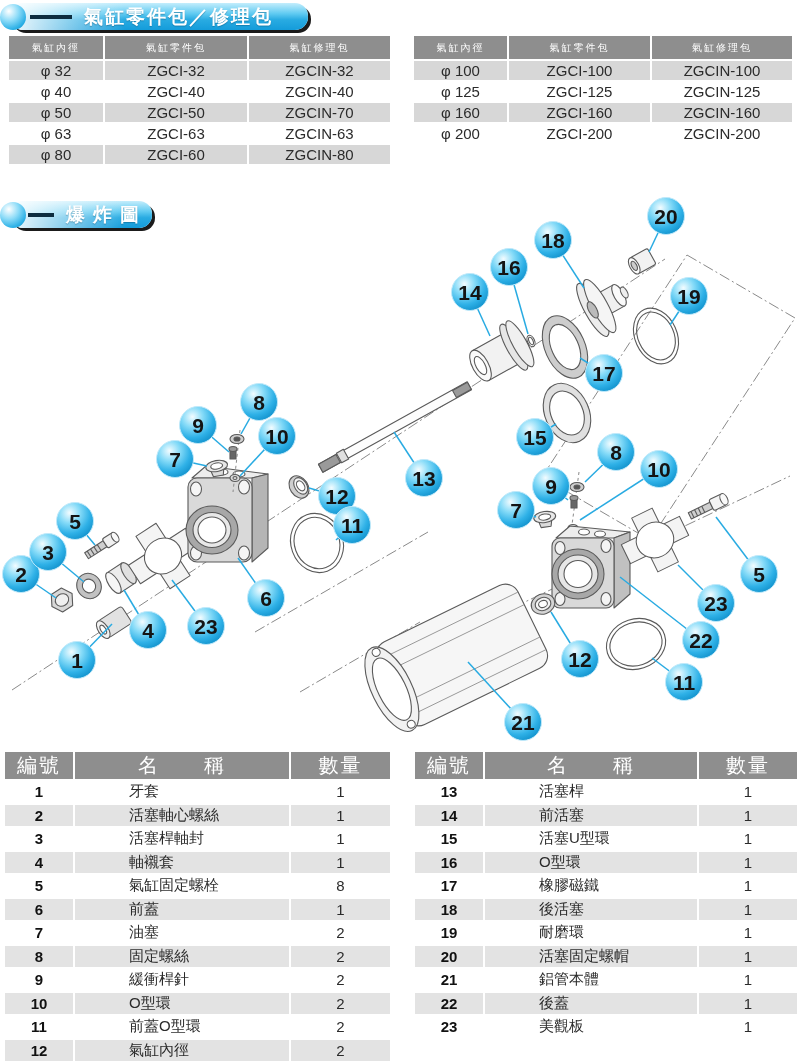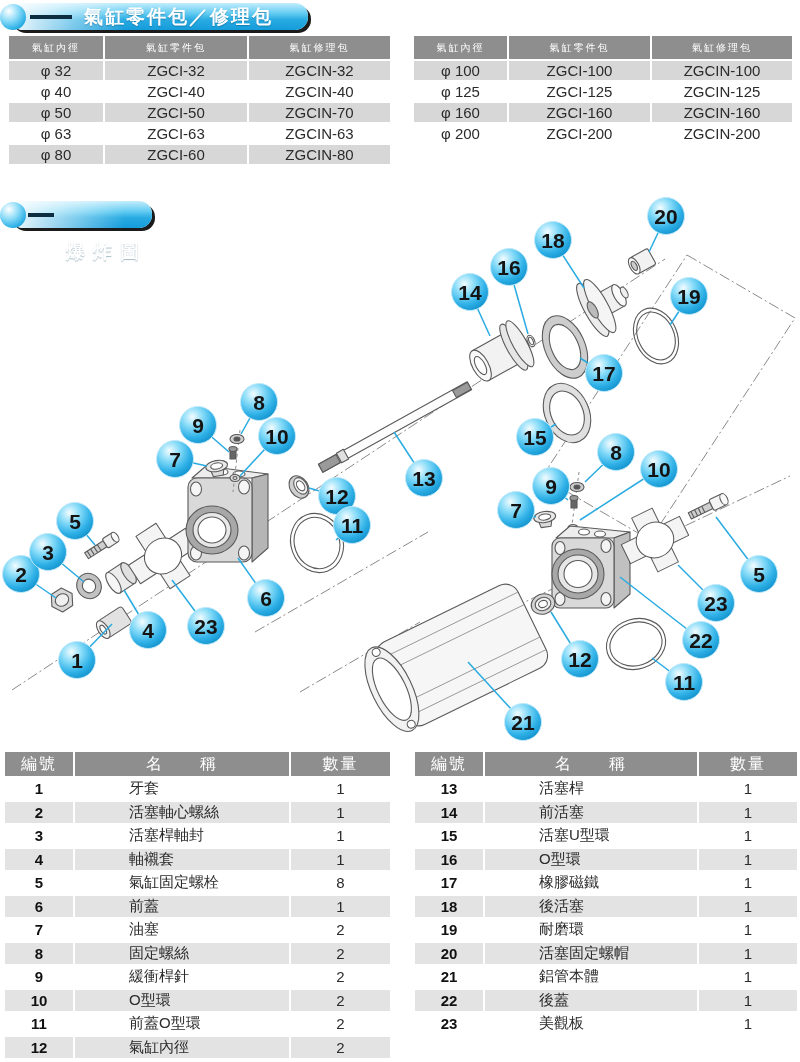--- a/index.html
+++ b/index.html
@@ -23,21 +23,21 @@
   
   table{border-collapse:collapse;table-layout:fixed;}
   .tbl{position:absolute;}
   .tbl th{background:#8e8e8e;color:#fff;font-weight:normal;font-size:10px;letter-spacing:2px;
     border:2px solid #fff;border-top:none;padding:0;}
   .tbl td{font-size:15px;color:#2b2b2b;text-align:center;border:2px solid #fff;padding:0;}
   .kit th{height:23px;}
   .kit td{height:19px;}
   .kit tbody tr:nth-child(odd) td{background:#d7d7d7;}
   .kit tbody tr:nth-child(even) td{background:#fff;}
-  .parts th{height:24px;font-size:16px;}
+  .parts th{height:24px;font-size:20px;}
   .parts td{height:21.5px;}
   .parts tbody tr:nth-child(odd) td{background:#fff;}
   .parts tbody tr:nth-child(even) td{background:#e3e3e3;}
   .parts td:nth-child(1){font-weight:bold;color:#111;}
   .parts td:nth-child(2){text-align:left;padding-left:54px;}
 
   
   svg.diagram{position:absolute;left:0;top:0;width:800px;height:1062px;}
   .part{stroke:#5a5a5a;stroke-width:1.1;stroke-linejoin:round;}
   .axis{stroke:#8a8a8a;stroke-width:1;fill:none;stroke-dasharray:11,3,2,3;}
@@ -135,21 +135,21 @@
           <td>ZGCI-200</td>
           <td>ZGCIN-200</td>
         </tr>
       </tbody>
   </table>
 
   <div class="banner" style="left:0;top:201px;width:160px;">
     <div class="bar" style="width:142px;"></div>
     <div class="sphere"></div>
     <div class="dash" style="left:28px;width:26px;"></div>
-    <div class="txt" style="left:66px;letter-spacing:8px;margin-top:37px;">爆炸圖</div>
+    <div class="txt" style="left:66px;letter-spacing:8px;">爆炸圖</div>
   </div>
 
   <svg class="diagram" viewBox="0 0 800 1062" xmlns="http://www.w3.org/2000/svg">
     <defs>
       <radialGradient id="ballGrad" cx="35%" cy="28%" r="80%">
         <stop offset="0" stop-color="#f3fcff"></stop>
         <stop offset="0.35" stop-color="#86dbf8"></stop>
         <stop offset="0.7" stop-color="#2fb1e7"></stop>
         <stop offset="1" stop-color="#0e8ec9"></stop>
       </radialGradient>

